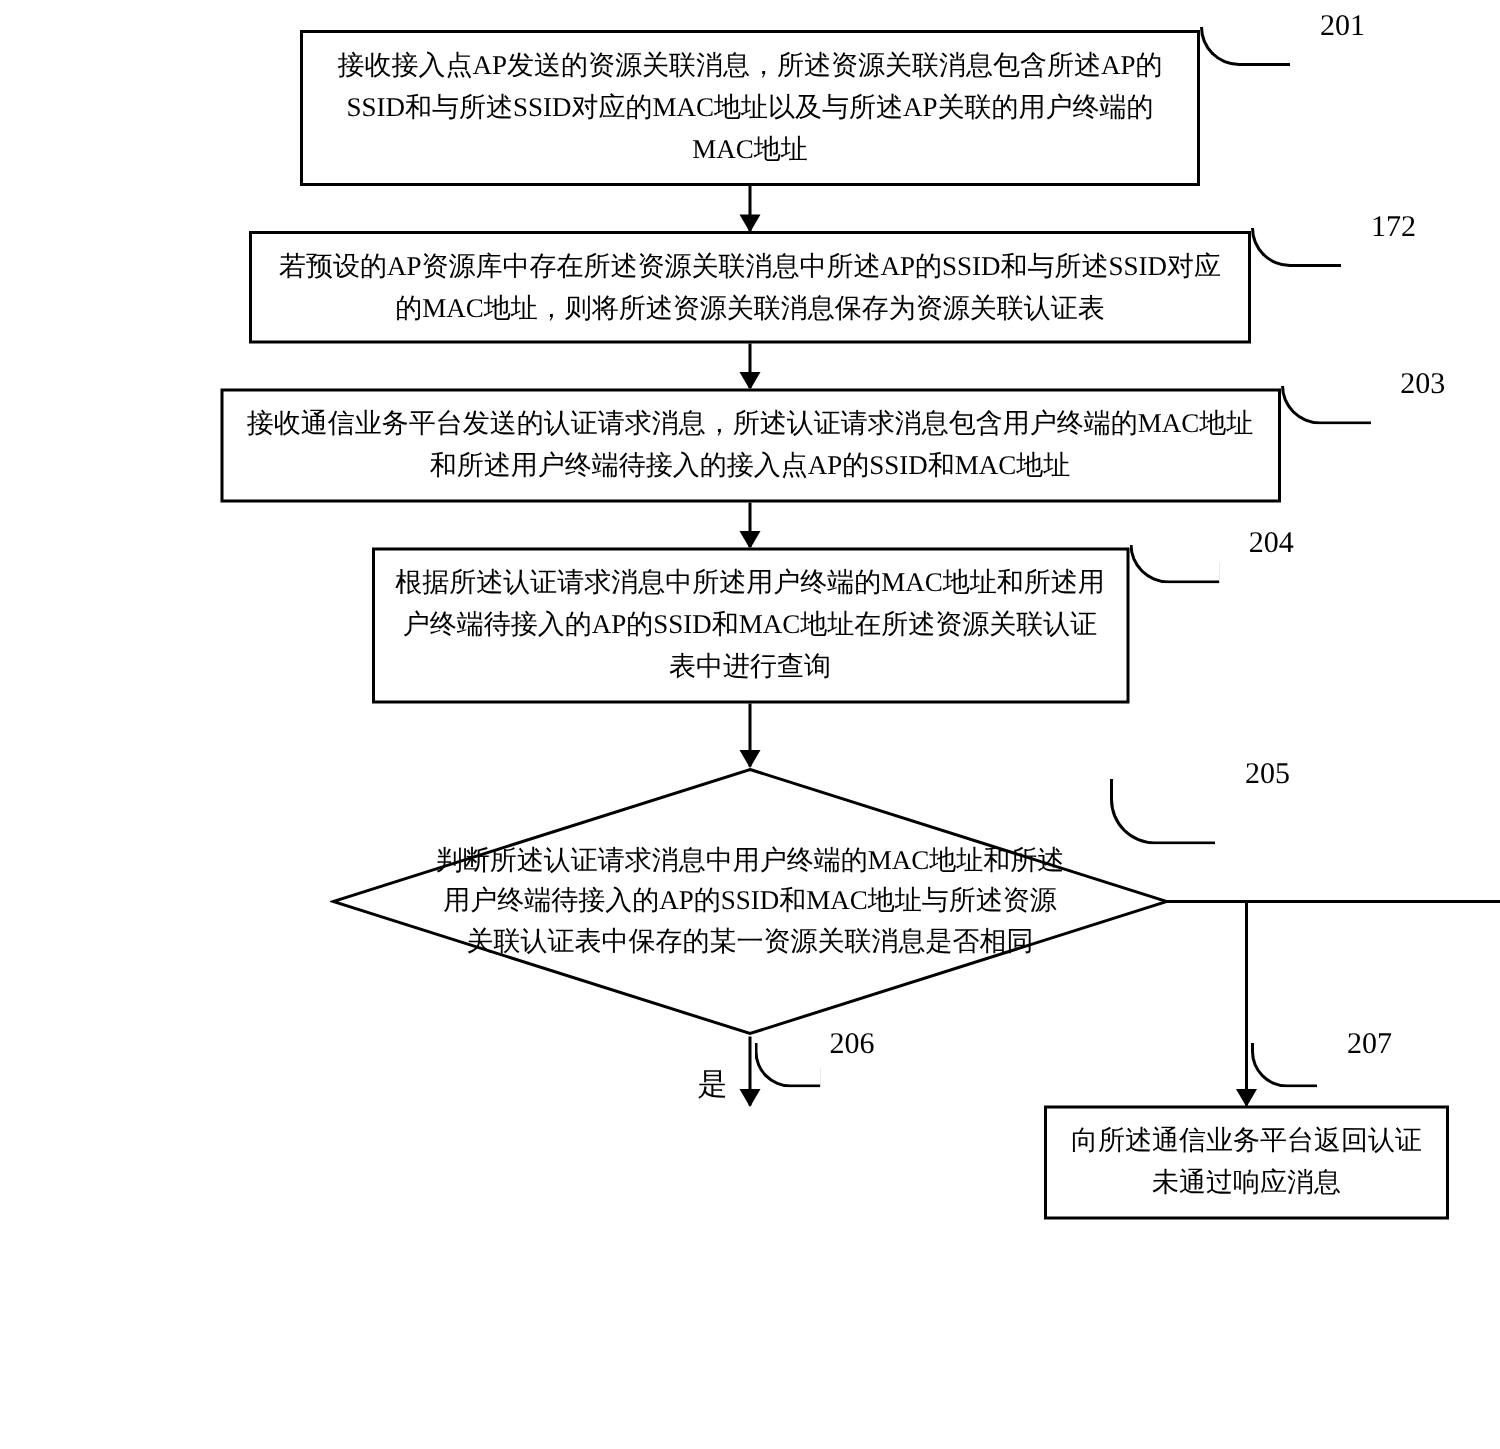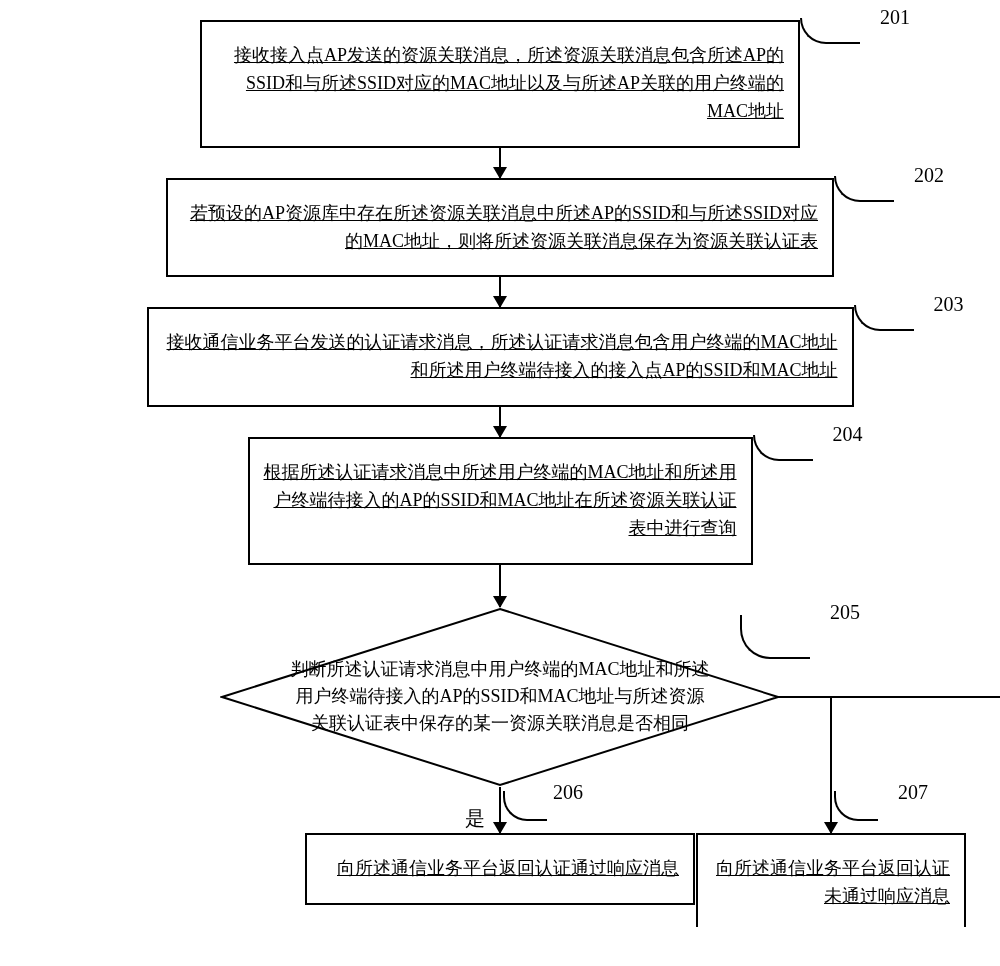--- a/index.html
+++ b/index.html
@@ -12,25 +12,24 @@
     color: #000;
     width: 1000px;
   }
   .col {
     display: flex;
     flex-direction: column;
     align-items: center;
   }
   .box {
     border: 2px solid #000;
-    padding: 20px 14px;
-    text-align: right;
+    padding: 8px 14px;
+    text-align: center;
     line-height: 1.55;
     background: #fff;
-    text-decoration: underline;
   }
   .label-right {
     position: relative;
   }
   .ref-label {
     position: absolute;
     font-size: 20px;
     white-space: nowrap;
     text-align: center;
   }
@@ -96,21 +95,21 @@
     <div class="curve" style="width:60px;height:26px;top:-2px;right:-60px;"></div>
     <span class="ref-label" style="top:-14px;right:-110px">201</span>
   </div>
   <div class="arrow-down" style="height:30px"></div>
 
   <div class="label-right">
     <div class="box" style="width:668px">
       <span>若预设的AP资源库中存在所述资源关联消息中所述AP的SSID和与所述SSID对应的MAC地址，则将所述资源关联消息保存为资源关联认证表</span>
     </div>
     <div class="curve" style="width:60px;height:26px;top:-2px;right:-60px;"></div>
-    <span class="ref-label" style="top:-14px;right:-110px">202</span>
+    <span class="ref-label" style="top:-14px;right:-110px">172</span>
   </div>
   <div class="arrow-down" style="height:30px"></div>
 
   <div class="label-right">
     <div class="box" style="width:707px">
       <span>接收通信业务平台发送的认证请求消息，所述认证请求消息包含用户终端的MAC地址和所述用户终端待接入的接入点AP的SSID和MAC地址</span>
     </div>
     <div class="curve" style="width:60px;height:26px;top:-2px;right:-60px;"></div>
     <span class="ref-label" style="top:-14px;right:-110px">203</span>
   </div>
@@ -143,23 +142,20 @@
 
   <div style="position:relative; width:980px; height:120px;">
 
     <div style="position:absolute; left:50%; transform:translateX(-50%); top:0;" class="col">
       <div style="position:relative;">
         <div class="arrow-down" style="height:46px"></div>
         <span class="yn-label" style="position:absolute; left:-34px; top:18px;">是</span>
         <div class="curve" style="width:44px;height:30px;top:4px;left:4px;border-radius:0 0 0 24px;"></div>
         <span class="ref-label" style="top:-6px;left:54px">206</span>
       </div>
-      <div class="box" style="width:390px">
-        <span>向所述通信业务平台返回认证通过响应消息</span>
-      </div>
     </div>
 
     <div style="position:absolute; right:24px; top:-90px;" class="col">
       <div style="position:relative;">
         <div class="arrow-down" style="height:136px"></div>
         <div class="curve" style="width:44px;height:30px;top:94px;left:4px;border-radius:0 0 0 24px;"></div>
         <span class="ref-label" style="top:84px;left:68px">207</span>
       </div>
       <div class="box" style="width:270px">
         <span>向所述通信业务平台返回认证未通过响应消息</span>

